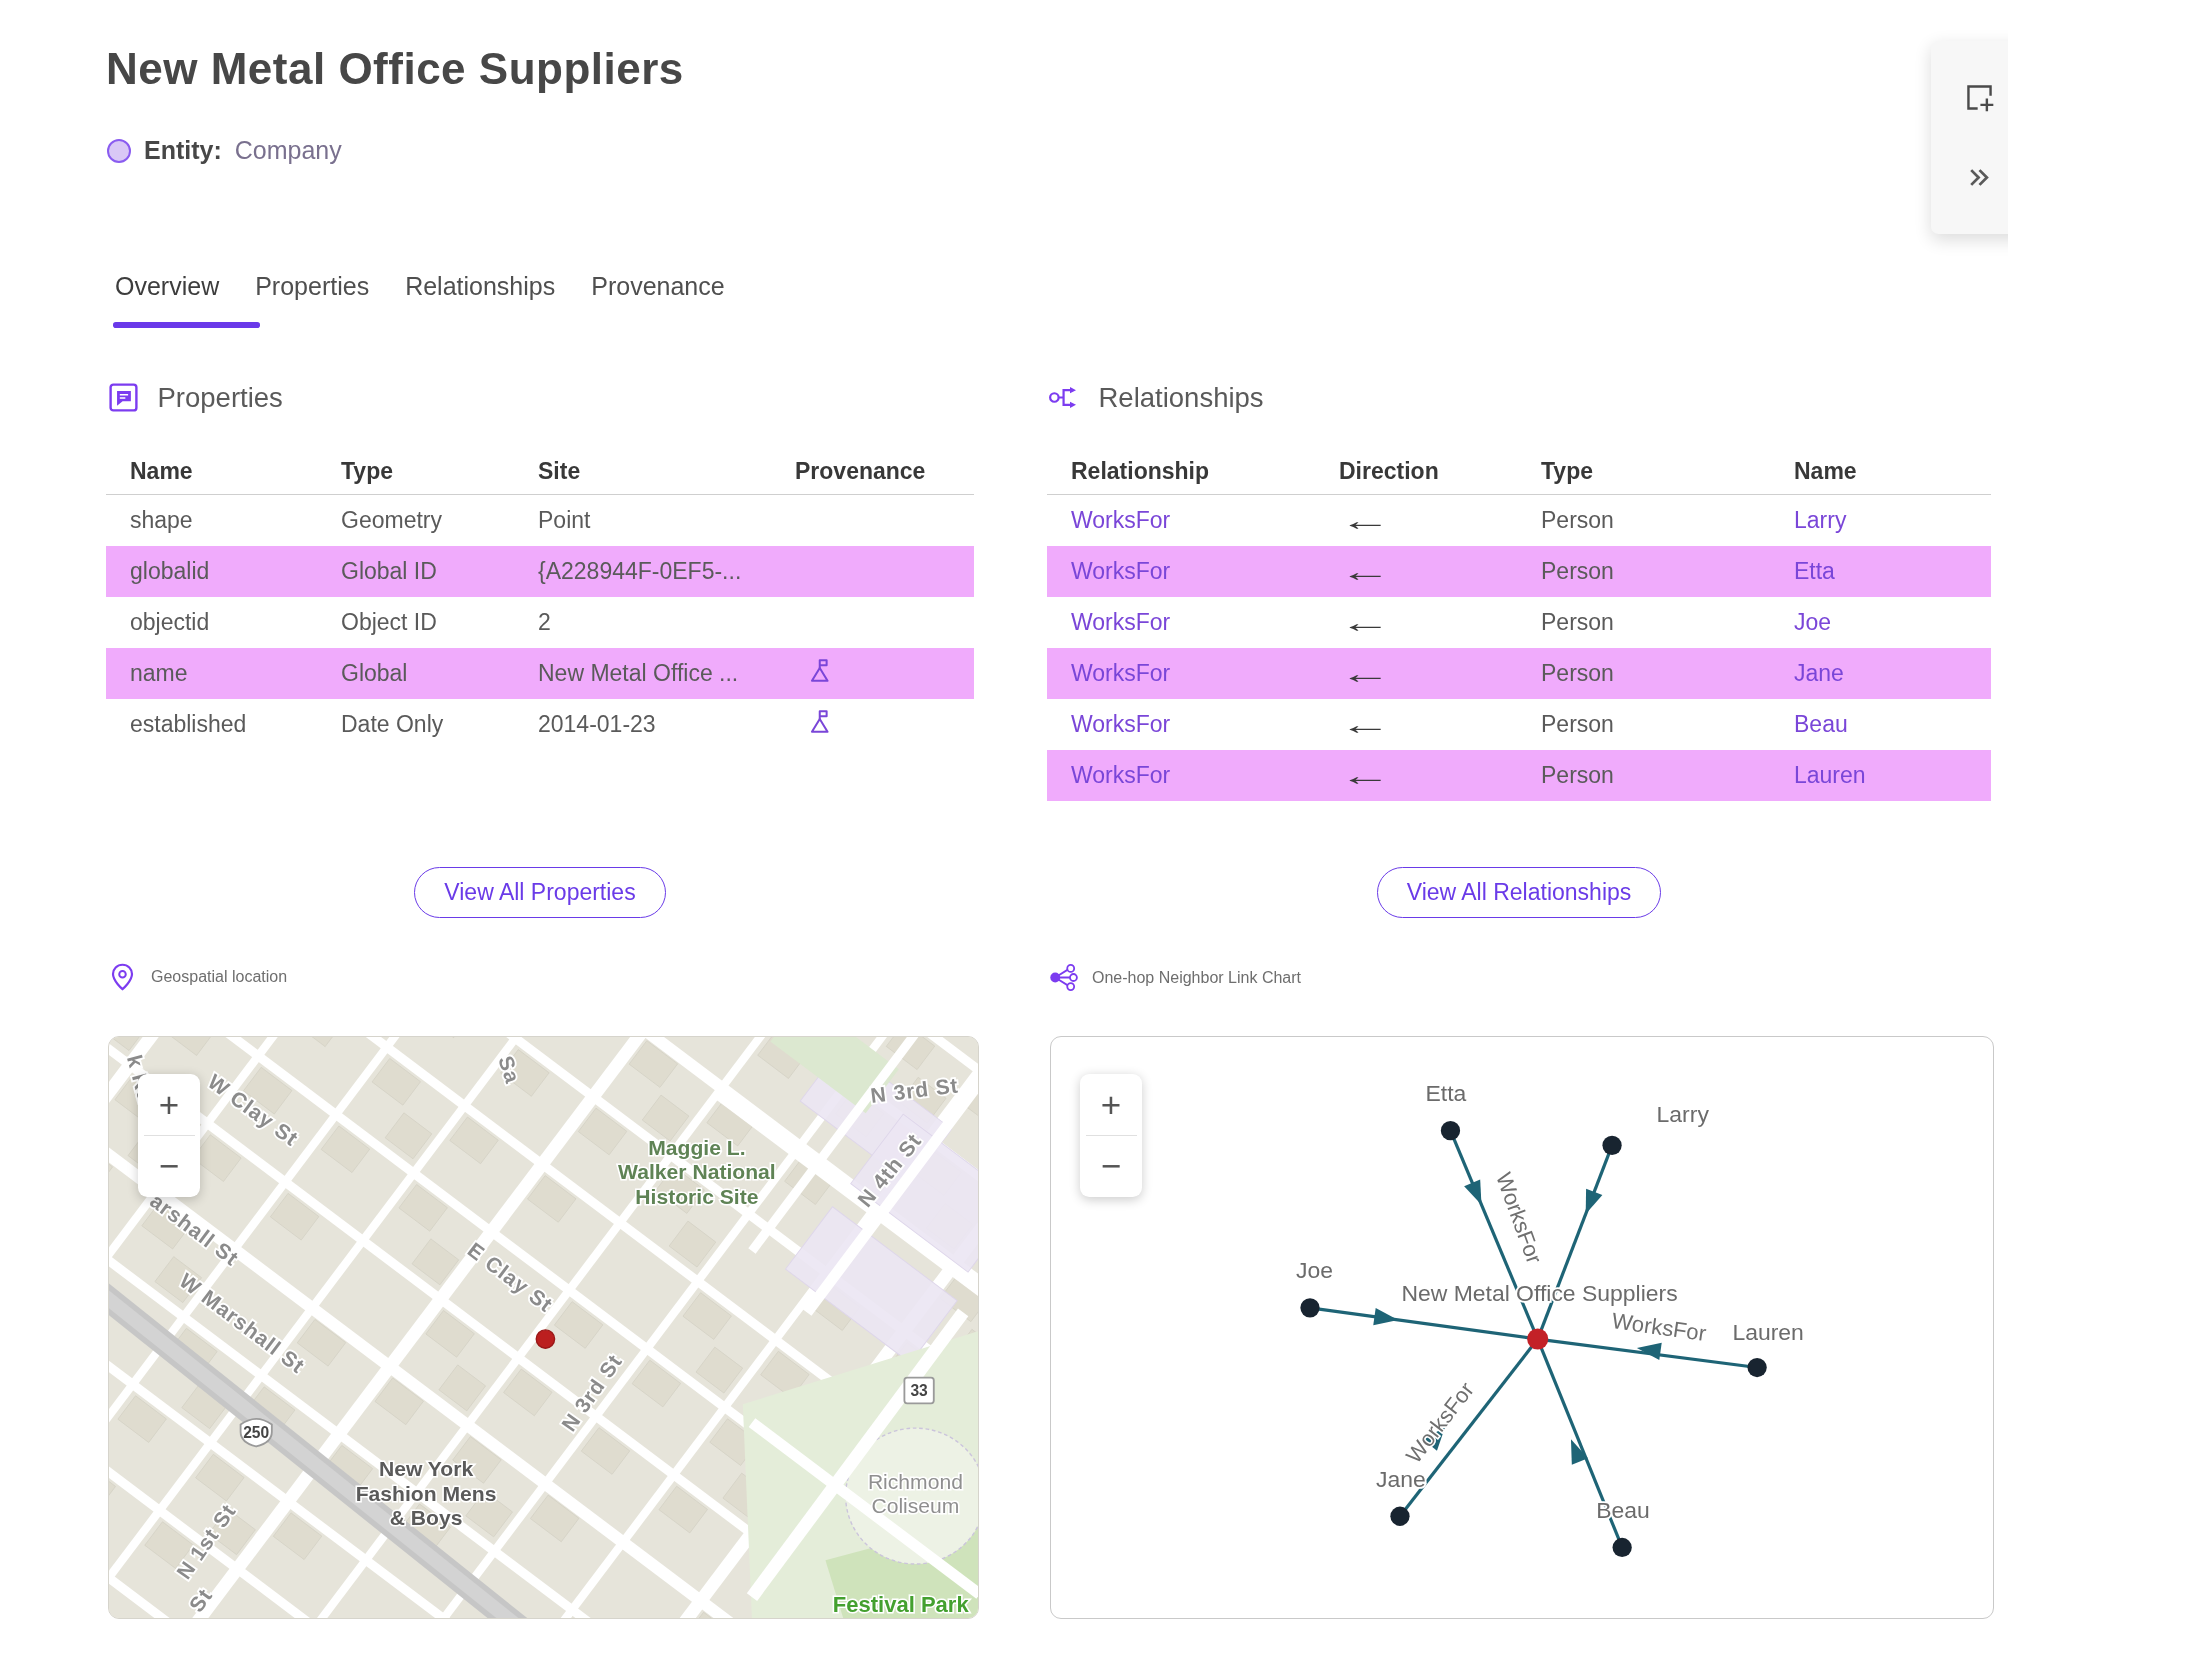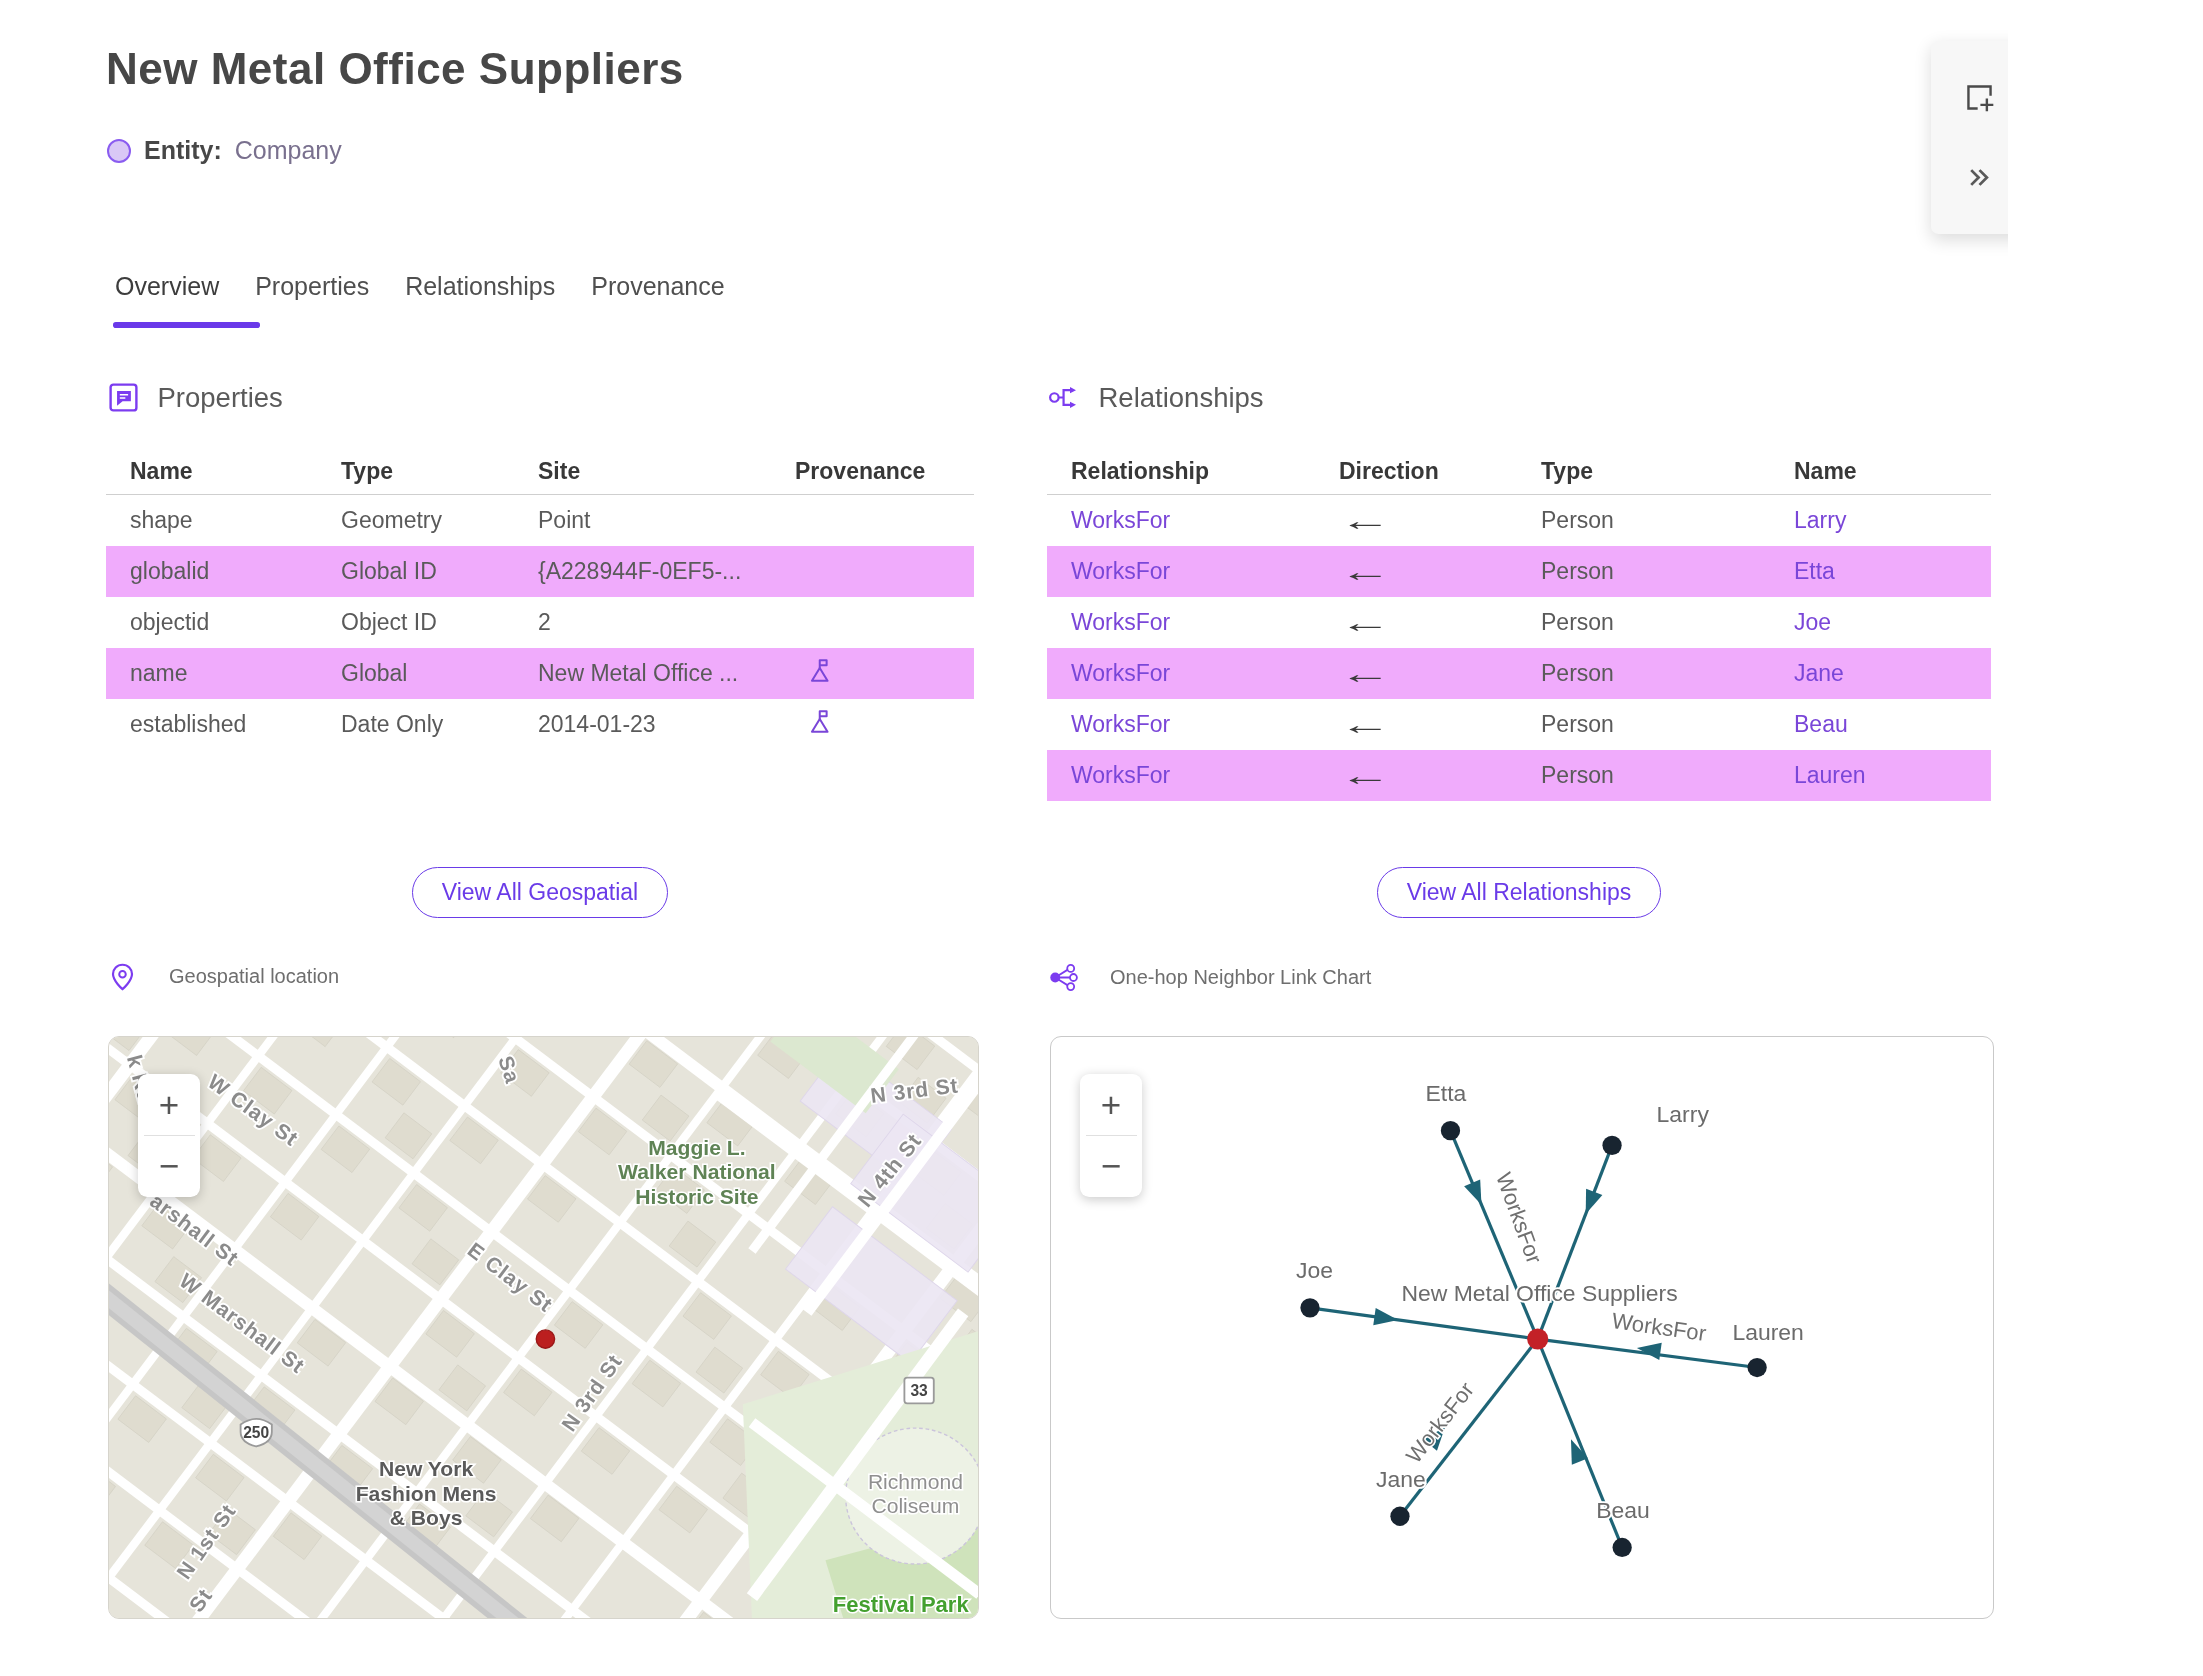--- a/index.html
+++ b/index.html
@@ -20,21 +20,21 @@
   .action-item{display:flex;align-items:center;gap:20px;padding:0 31px;cursor:pointer;color:#6e6e6e;font-size:28px;}
 
   
   .tabs{position:absolute;left:107px;top:272px;display:flex;gap:36px;font-size:25px;color:#4f4f4f;margin-left:8px;}
   .tab{position:relative;padding-bottom:18.4px;cursor:pointer;}
   .tab.active{color:#3d3d3d;}
   .tab-underline{position:absolute;left:-1.8px;top:50px;width:147px;height:5.5px;background:#6a39e9;border-radius:2.8px;}
 
   
   .sec-head{position:absolute;display:flex;align-items:center;gap:16.5px;font-size:27.5px;color:#5a5a5a;}
-  .sub-head{position:absolute;display:flex;align-items:center;gap:32px;font-size:20px;color:#6e6e6e;}
+  .sub-head{position:absolute;display:flex;align-items:center;gap:14px;font-size:16px;color:#6e6e6e;}
 
   
   .tbl{position:absolute;top:448px;font-size:23px;}
   .tbl-head{display:grid;height:46px;align-items:center;font-weight:700;color:#383838;border-bottom:0.9px solid #cfcfcf;}
   .trow{display:grid;height:51px;align-items:center;color:#5a5a5a;}
   .trow.alt{background:#f0abfc;}
   .tbl-props{left:106px;width:868px;}
   .tbl-props .tbl-head,.tbl-props .trow{grid-template-columns:211px 197px 257px 202px;}
   .tbl-rels{left:1047px;width:944px;}
   .tbl-rels .tbl-head,.tbl-rels .trow{grid-template-columns:268px 202px 253px 221px;}
@@ -216,21 +216,21 @@
         <div class="trow alt">
           <div class="cell"><span class="link">WorksFor</span></div>
           <div class="cell"><span class="dir-arrow">←</span></div>
           <div class="cell">Person</div>
           <div class="cell"><span class="link">Lauren</span></div>
         </div>
       </div>
   </div>
 
   <div class="btn-wrap" style="left:106px;width:868px;">
-    <button class="pill-btn">View All Geospatial</button>
+    <button class="pill-btn">View All Properties</button>
   </div>
   <div class="btn-wrap" style="left:1047px;width:944px;">
     <button class="pill-btn">View All Relationships</button>
   </div>
 
   <div class="sub-head" style="left:108px;top:962px;">
     <span>
       <svg width="29" height="29" viewBox="0 0 32 32">
           <path d="M16 3 C10 3 5.5 7.6 5.5 13.3 C5.5 21 16 30 16 30 s10.5 -9 10.5 -16.7 C26.5 7.6 22 3 16 3 z" fill="none" stroke="#7c3cf0" stroke-width="2.4"></path>
           <circle cx="16" cy="13.5" r="3.6" fill="none" stroke="#7c3cf0" stroke-width="2.2"></circle>

